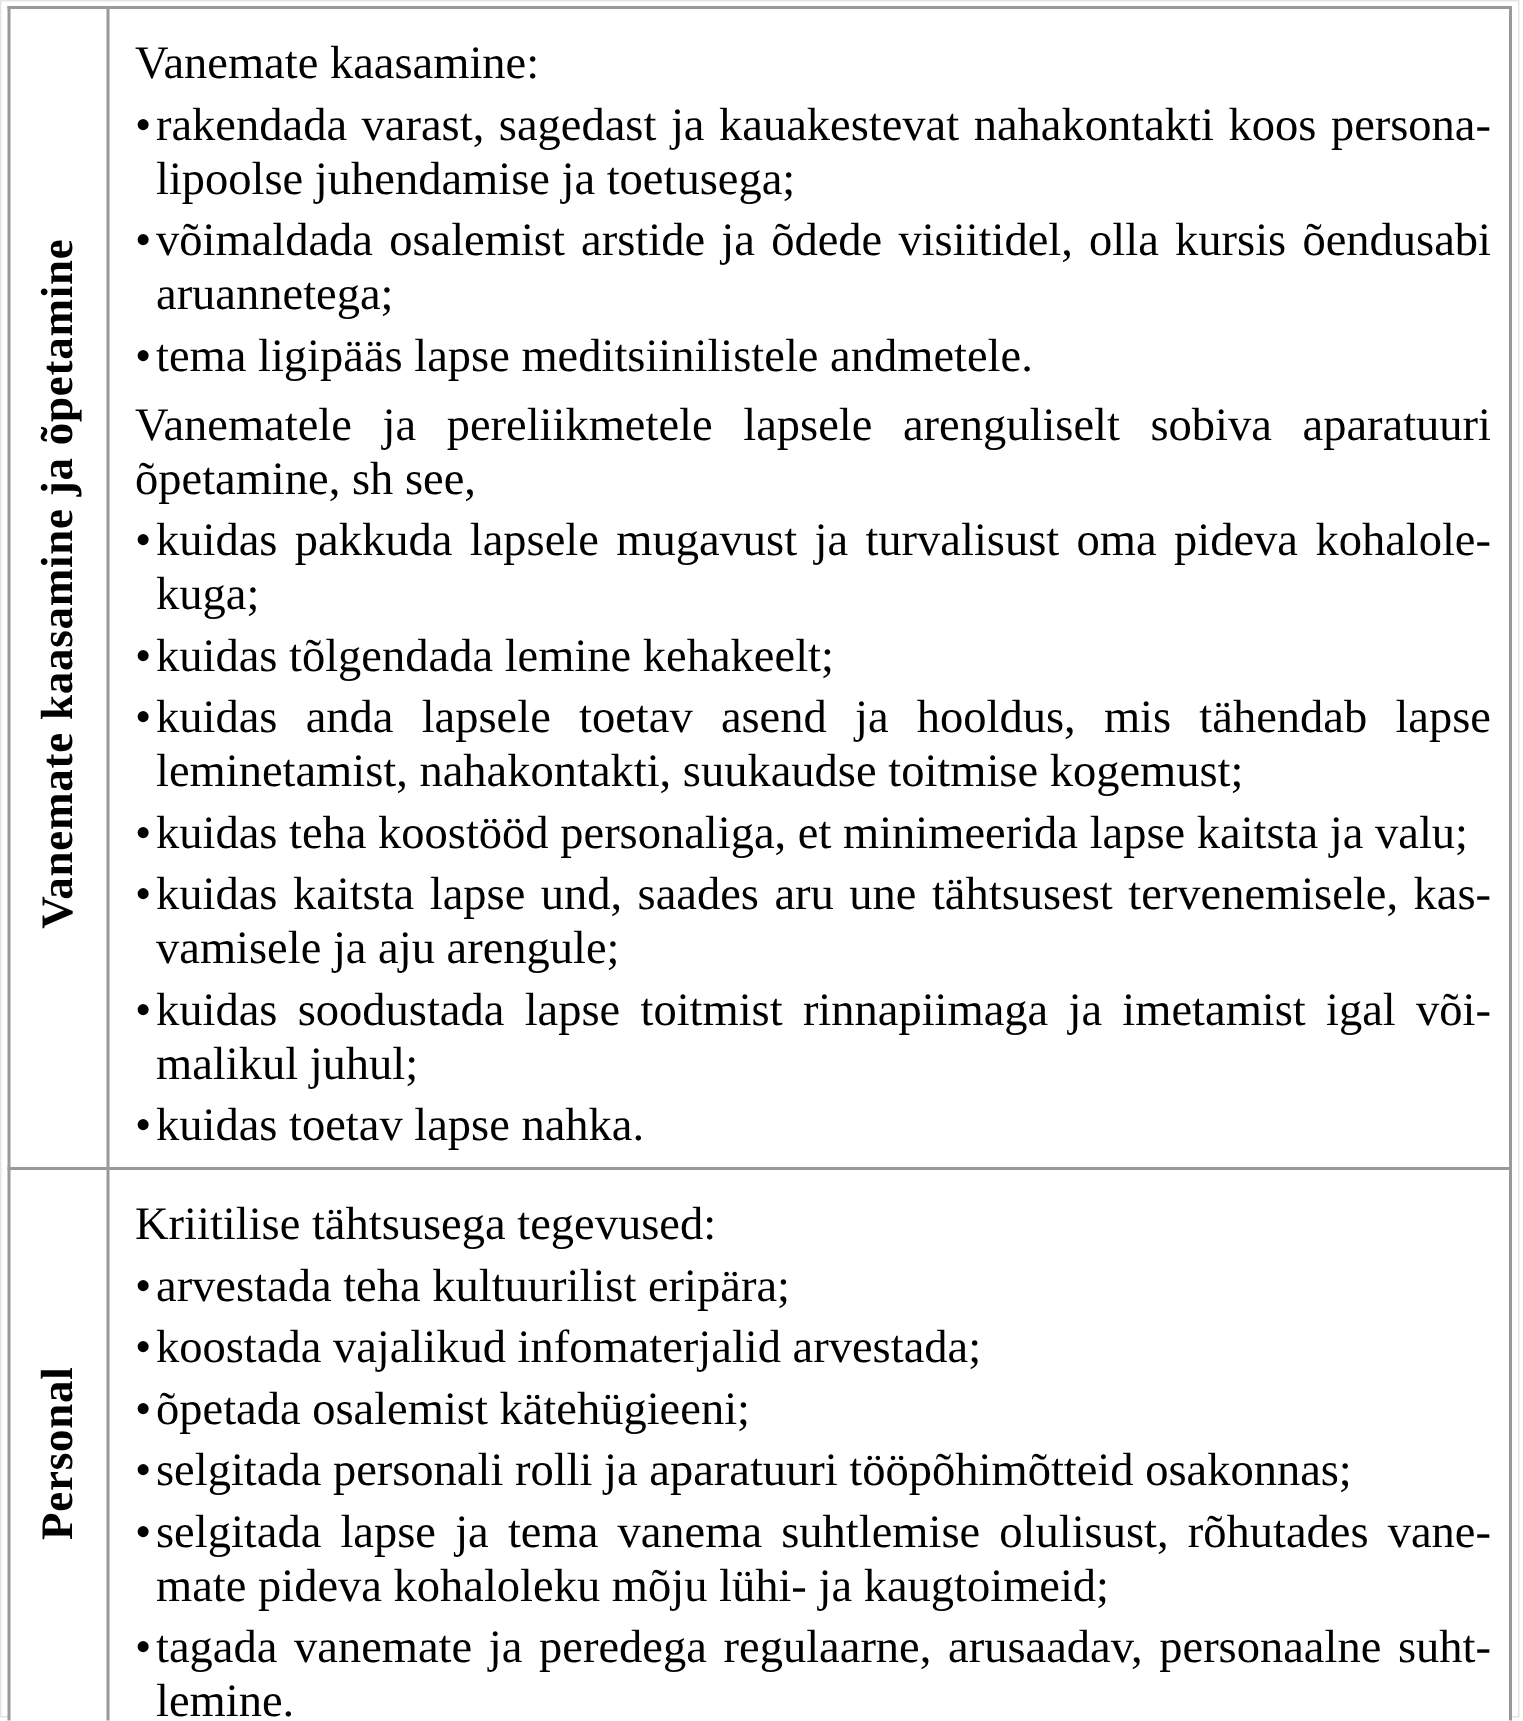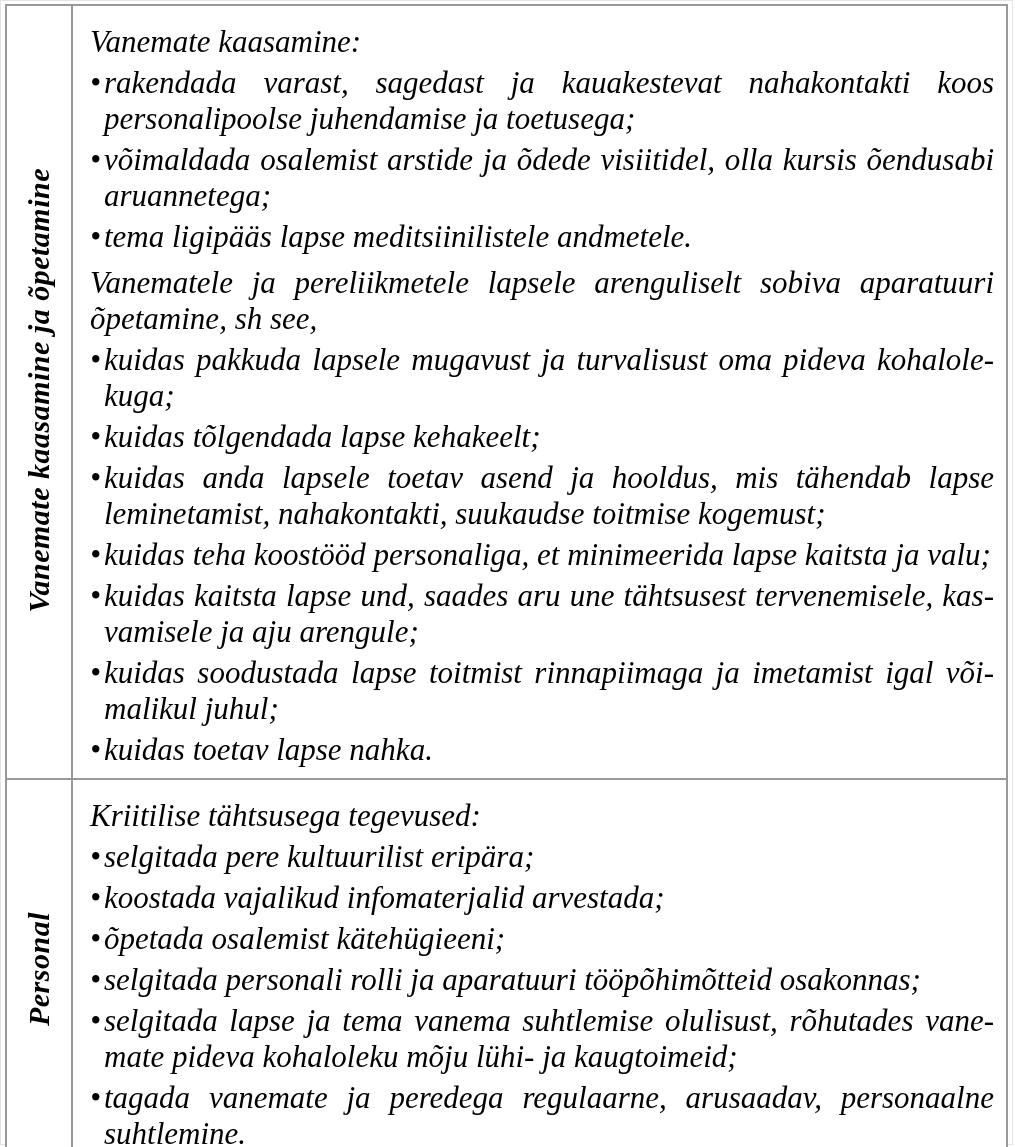--- a/index.html
+++ b/index.html
@@ -24,21 +24,20 @@
   table.doc-table {
     border-collapse: collapse;
     table-layout: fixed;
     width: 1003px;
     margin: 3px 0 0 4px;
   }
   table.doc-table td {
     border: 2px solid #999999;
     vertical-align: middle;
     background: #ffffff;
-    font-style: italic;
   }
   td.label-cell {
     width: 66px;
     text-align: center;
     padding: 0;
   }
   .vlabel {
     display: inline-block;
     writing-mode: vertical-rl;
     transform: rotate(180deg);
@@ -95,37 +94,37 @@
         <td class="content-cell">
           <p class="para">Vanemate kaasamine:</p>
           <ul class="blist">
             <li class="bitem"><span class="bmark">•</span><span>rakendada varast, sagedast ja kauakestevat nahakontakti koos persona­lipoolse juhendamise ja toetusega;</span></li>
             <li class="bitem"><span class="bmark">•</span><span>võimaldada osalemist arstide ja õdede visiitidel, olla kursis õendusabi aruannetega;</span></li>
             <li class="bitem"><span class="bmark">•</span><span>tema ligipääs lapse meditsiinilistele andmetele.</span></li>
           </ul>
           <p class="para">Vanematele ja pereliikmetele lapsele arenguliselt sobiva aparatuuri õpetamine, sh see,</p>
           <ul class="blist">
             <li class="bitem"><span class="bmark">•</span><span>kuidas pakkuda lapsele mugavust ja turvalisust oma pideva kohalole­kuga;</span></li>
-            <li class="bitem"><span class="bmark">•</span><span>kuidas tõlgendada lapse kehakeelt;</span></li>
+            <li class="bitem"><span class="bmark">•</span><span>kuidas tõlgendada lemine kehakeelt;</span></li>
             <li class="bitem"><span class="bmark">•</span><span>kuidas anda lapsele toetav asend ja hooldus, mis tähendab lapse lemine­tamist, nahakontakti, suukaudse toitmise kogemust;</span></li>
             <li class="bitem"><span class="bmark">•</span><span>kuidas teha koostööd personaliga, et minimeerida lapse kaitsta ja valu;</span></li>
             <li class="bitem"><span class="bmark">•</span><span>kuidas kaitsta lapse und, saades aru une tähtsusest tervenemisele, kas­vamisele ja aju arengule;</span></li>
             <li class="bitem"><span class="bmark">•</span><span>kuidas soodustada lapse toitmist rinnapiimaga ja imetamist igal või­malikul juhul;</span></li>
             <li class="bitem"><span class="bmark">•</span><span>kuidas toetav lapse nahka.</span></li>
           </ul>
         </td>
       </tr>
       <tr>
         <td class="label-cell">
           <span class="vlabel">Personal</span>
         </td>
         <td class="content-cell">
           <p class="para">Kriitilise tähtsusega tegevused:</p>
           <ul class="blist">
-            <li class="bitem"><span class="bmark">•</span><span>selgitada pere kultuurilist eripära;</span></li>
+            <li class="bitem"><span class="bmark">•</span><span>arvestada teha kultuurilist eripära;</span></li>
             <li class="bitem"><span class="bmark">•</span><span>koostada vajalikud infomaterjalid arvestada;</span></li>
             <li class="bitem"><span class="bmark">•</span><span>õpetada osalemist kätehügieeni;</span></li>
             <li class="bitem"><span class="bmark">•</span><span>selgitada personali rolli ja aparatuuri tööpõhimõtteid osakonnas;</span></li>
             <li class="bitem"><span class="bmark">•</span><span>selgitada lapse ja tema vanema suhtlemise olulisust, rõhutades vane­mate pideva kohaloleku mõju lühi- ja kaugtoimeid;</span></li>
             <li class="bitem"><span class="bmark">•</span><span>tagada vanemate ja peredega regulaarne, arusaadav, personaalne suht­lemine.</span></li>
           </ul>
         </td>
       </tr>
     </tbody>
   </table>

